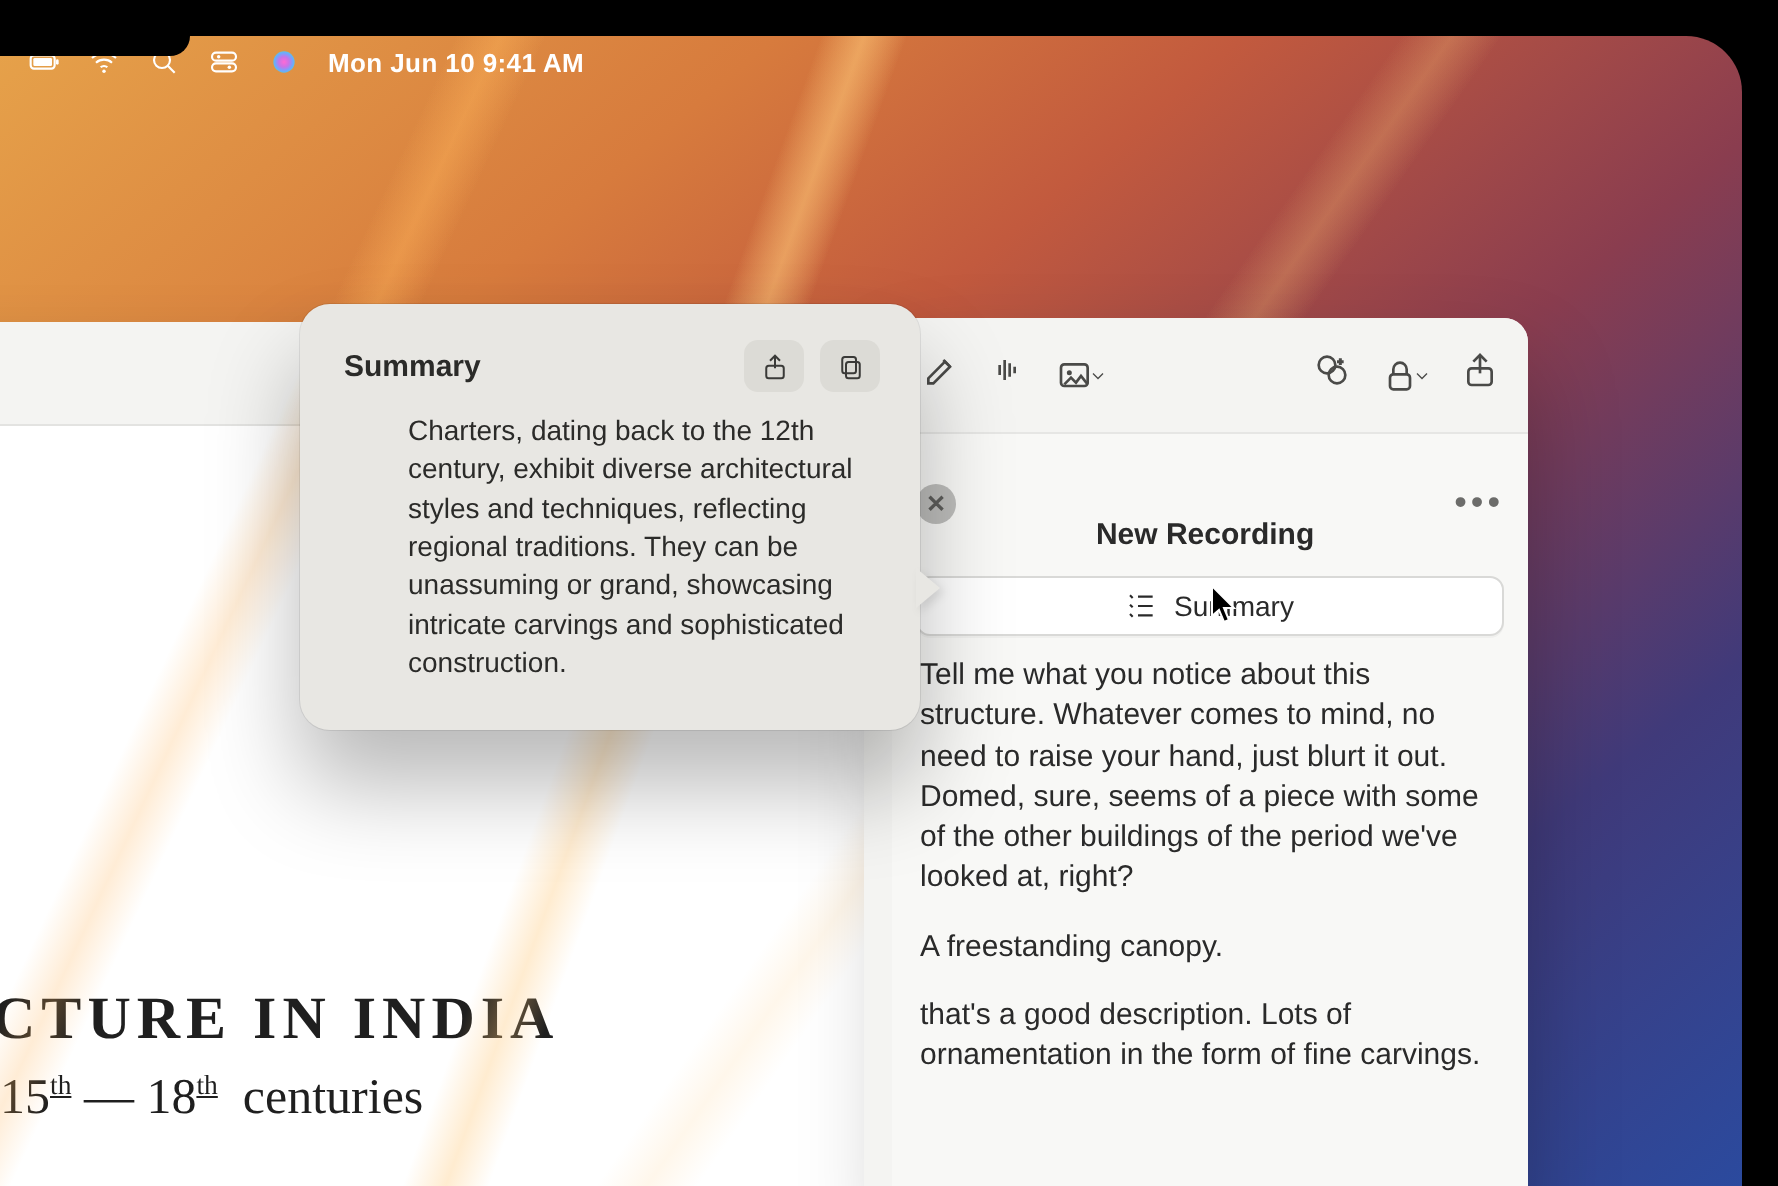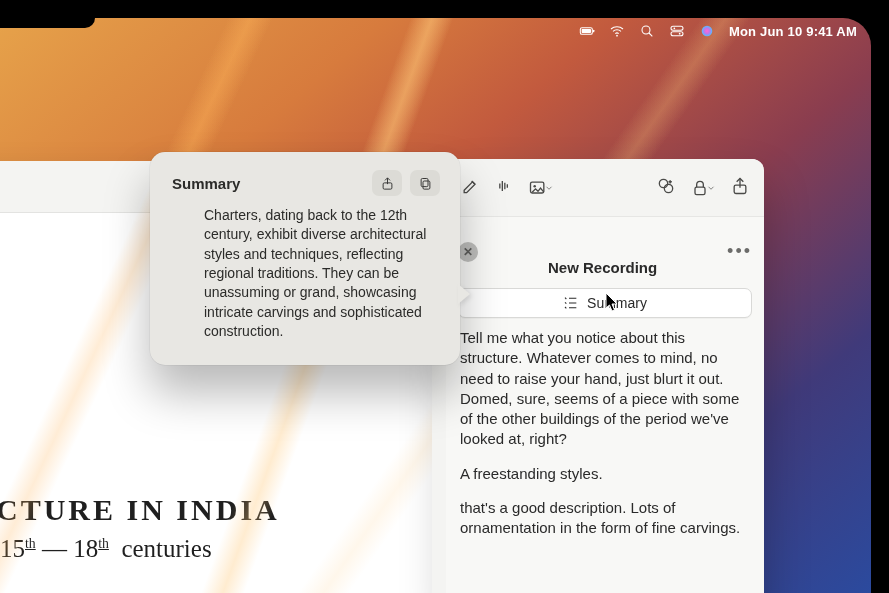--- a/index.html
+++ b/index.html
@@ -25,21 +25,21 @@
     background:
       linear-gradient(110deg, transparent 0 38%, rgba(255,200,120,.35) 40%, transparent 42% 100%),
       linear-gradient(115deg, transparent 0 20%, rgba(255,180,90,.25) 22%, transparent 24% 100%),
       linear-gradient(125deg, transparent 0 55%, rgba(255,200,120,.15) 57%, transparent 59% 100%);
     pointer-events: none;
   }
 
   
   .menubar {
     position: absolute; top: 0; left: 0; right: 0; height: 26px;
-    display: flex; align-items: center; justify-content: flex-end;
+    display: flex; align-items: center; justify-content: flex-start;
     padding: 0 14px; gap: 14px; color: #fff; font-size: 13px;
     z-index: 50;
   }
   .menubar .icon { display: inline-flex; align-items: center; justify-content: center; }
   .menubar svg { width: 16px; height: 16px; stroke: #fff; fill: none; stroke-width: 1.6; }
   .menubar .siri svg { fill: url(#siriGrad); stroke: none; }
   .menubar .clock { font-weight: 600; letter-spacing: .2px; }
 
   
   .notes-window {
@@ -270,21 +270,21 @@
         <svg viewBox="0 0 24 24">
             <path d="M9 5h11M9 12h11M9 19h11"></path>
             <path d="M4 5l2 2M4 12l2 2M4 19l2 2" transform="translate(-1,-1)"></path>
             <path d="M3 4h4v4H3zM3 11h4v4H3z" stroke="none"></path>
           </svg>
         <span>Summary</span>
       </div>
 
       <div class="transcript">
         <p>Tell me what you notice about this structure. Whatever comes to mind, no need to raise your hand, just blurt it out. Domed, sure, seems of a piece with some of the other buildings of the period we've looked at, right?</p>
-        <p>A freestanding styles.</p>
+        <p>A freestanding canopy.</p>
         <p>that's a good description. Lots of ornamentation in the form of fine carvings.</p>
       </div>
     </div>
 
     <div class="popover">
       <div class="popover-head">
         <span class="popover-title">Summary</span>
         <span class="popover-actions">
           <span class="pill-btn">
             <svg viewBox="0 0 24 24">

